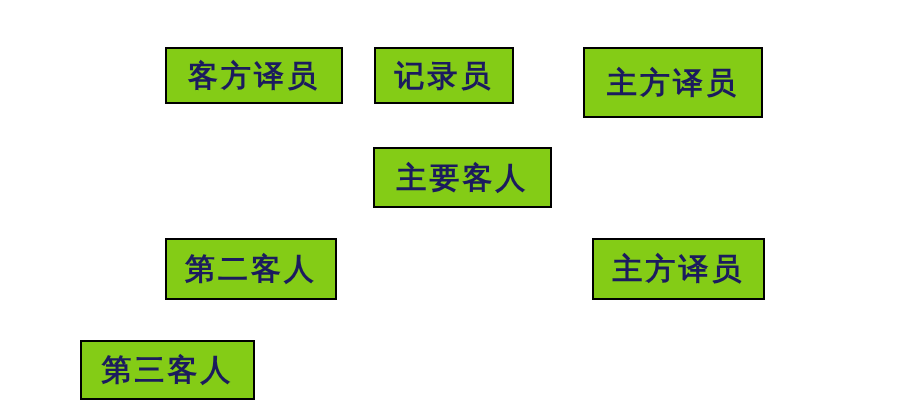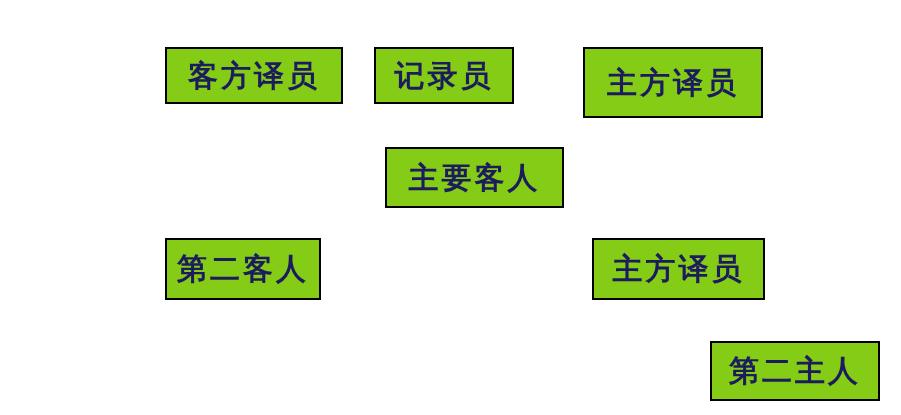--- a/index.html
+++ b/index.html
@@ -35,22 +35,22 @@
     letter-spacing: 3px;
     line-height: 1;
     white-space: nowrap;
     text-align: center;
   }
   .seat-box span { letter-spacing: 3px; }
   
   .pos-guest-interpreter { left: 165px; top: 47px;  width: 178px; height: 57px; }
   .pos-recorder          { left: 374px; top: 47px;  width: 140px; height: 57px; }
   .pos-host-interpreter  { left: 583px; top: 47px;  width: 180px; height: 71px; }
-  .pos-main-guest        { left: 373px; top: 147px; width: 179px; height: 61px; margin-left: 12px; }
-  .pos-second-guest      { left: 165px; top: 238px; width: 156px; height: 62px; }
+  .pos-main-guest        { left: 373px; top: 147px; width: 179px; height: 61px; }
+  .pos-second-guest      { left: 165px; top: 238px; width: 172px; height: 62px; }
   .pos-first-host        { left: 592px; top: 238px; width: 173px; height: 62px; }
   .pos-third-guest       { left: 80px;  top: 340px; width: 175px; height: 60px; }
   .pos-second-host       { left: 710px; top: 341px; width: 170px; height: 60px; }
 </style>
 </head>
 <body>
 
 <div class="canvas">
 
   <div class="seat-box pos-guest-interpreter">
@@ -70,18 +70,18 @@
   </div>
 
   <div class="seat-box pos-second-guest">
     <span>第二客人</span>
   </div>
 
   <div class="seat-box pos-first-host">
     <span>主方译员</span>
   </div>
 
+  <div class="seat-box pos-third-guest">
+    <span>第三客人</span>
+  </div>
 
-  <div class="seat-box pos-second-host">
-    <span>第二主人</span>
-  </div>
 
 </div>
 
 </body></html>

